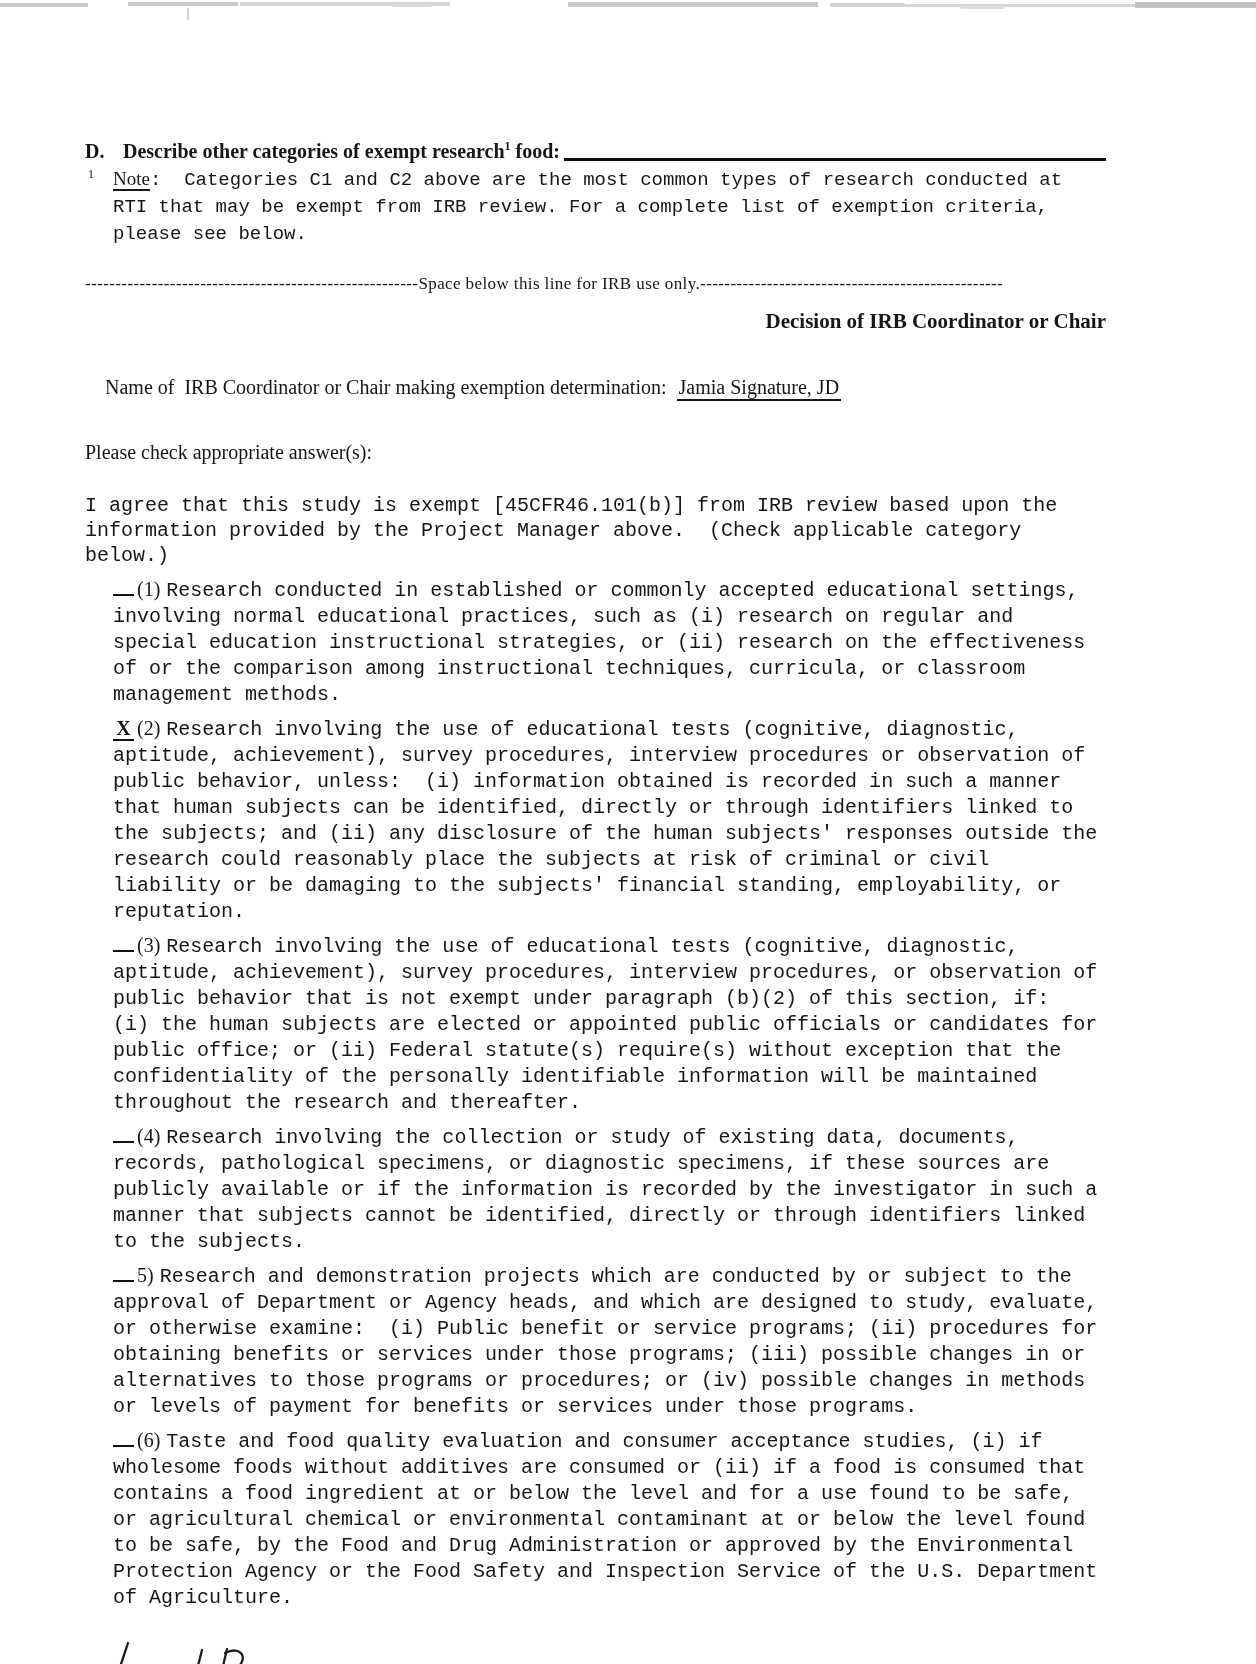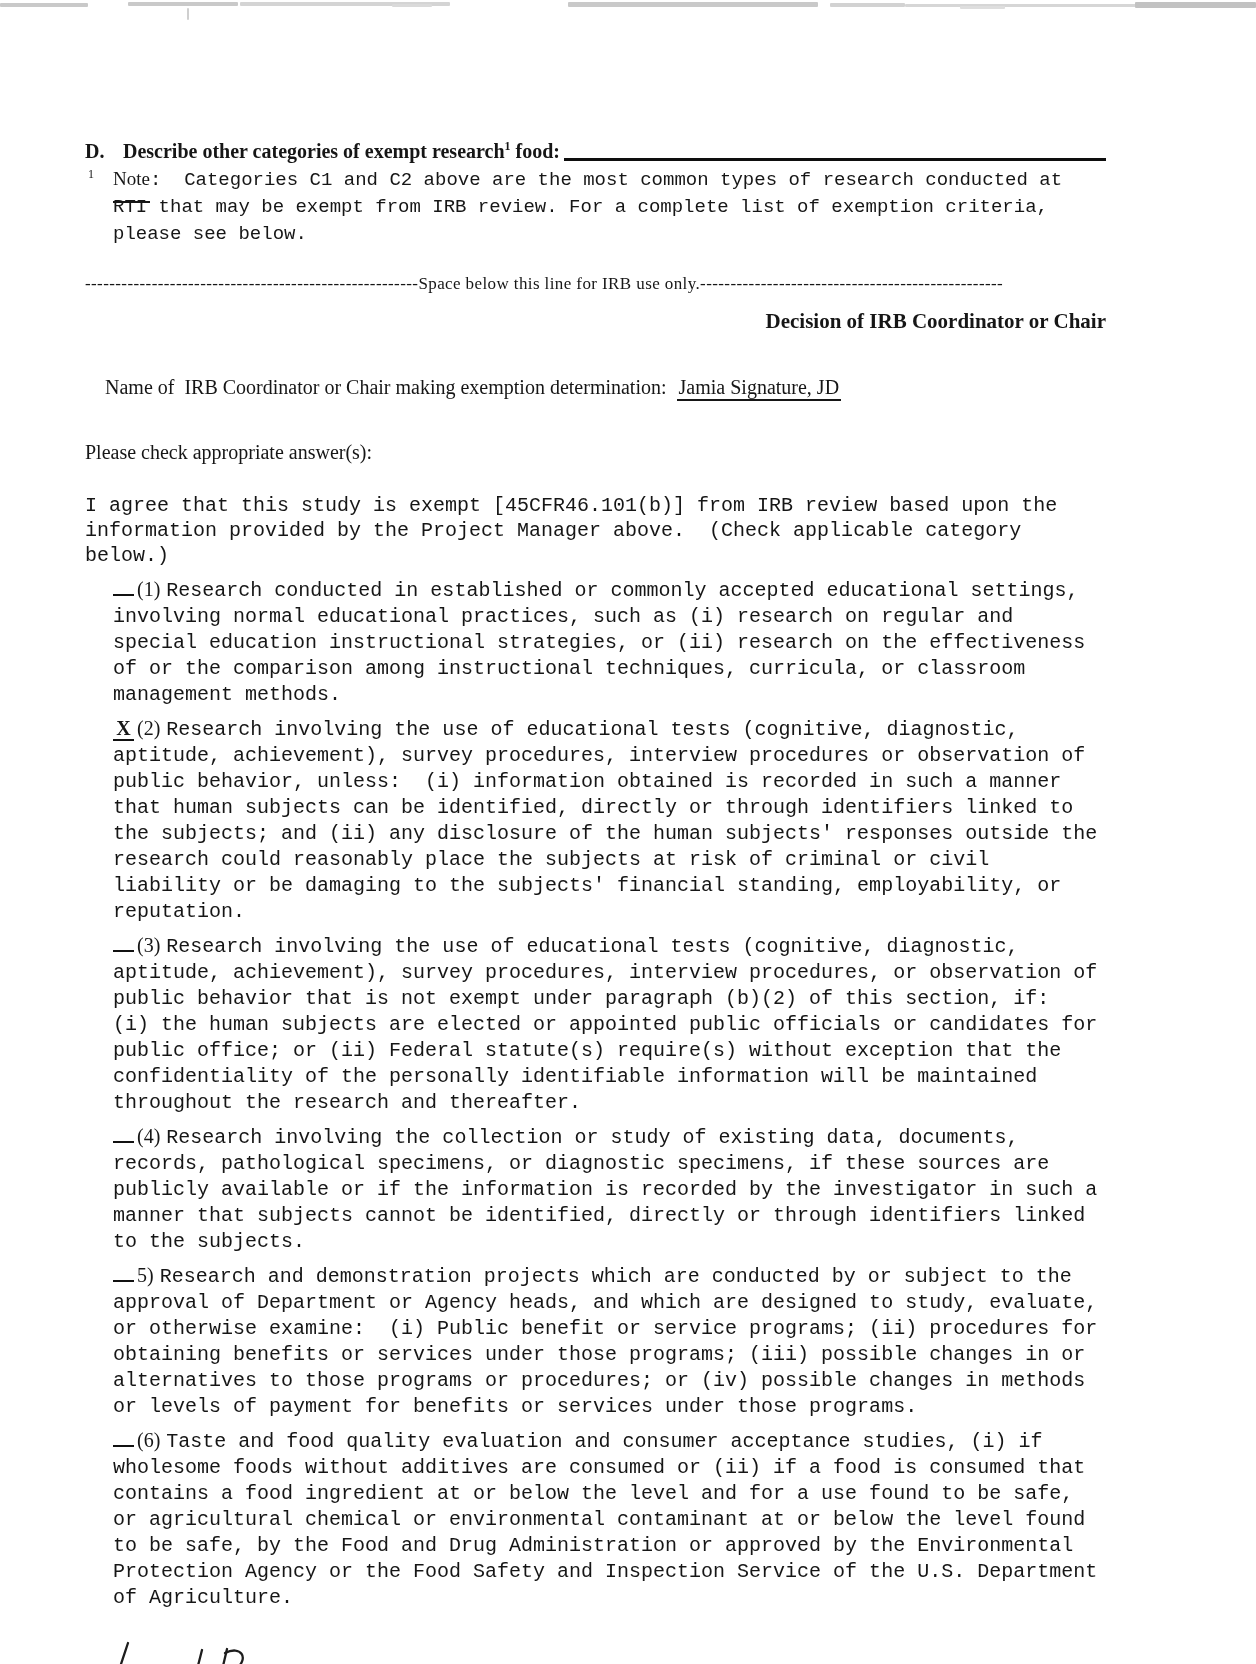--- a/index.html
+++ b/index.html
@@ -27,21 +27,21 @@
   .a9{left:960px;top:6px;width:45px;height:3px;background:#dedede;}
   .atick{left:187px;top:8px;width:2px;height:12px;background:#cfcfcf;}
 
   .sec-d{margin-top:138px;display:flex;align-items:flex-end;font-weight:700;font-size:20px;line-height:26px;white-space:nowrap;}
   .sec-d .dlabel{width:38px;}
   .sec-d sup{font-size:12px;line-height:0;}
   .fill-line{flex:1;border-bottom:3px solid #0e0e0e;margin:0 0 3px 4px;min-width:40px;}
 
   .footnote{position:relative;margin-top:2px;padding-left:28px;font-size:19px;line-height:25px;}
   .footnote .fnmark{position:absolute;left:3px;top:-4px;font-size:12px;}
-  .uln{border-bottom:2px solid #161616;padding-bottom:12px;text-align:right;}
+  .uln{border-bottom:2px solid #161616;padding-bottom:0px;text-align:right;}
   .prewrap{white-space:pre-wrap;font-family:Liberation Mono, monospace;}
 
   .divider{margin-top:25px;font-size:17px;line-height:24px;white-space:nowrap;overflow:hidden;letter-spacing:.4px;}
 
   .decision-heading{margin-top:11px;text-align:right;font-weight:700;font-size:21px;line-height:28px;}
 
   .name-row{margin-top:12px;font-size:20px;line-height:27px;white-space:pre;}
   .name-val{border-bottom:2px solid #161616;padding:0 2px 1px 2px;}
 
   .instruction{margin-top:11px;font-size:20px;line-height:26px;}

